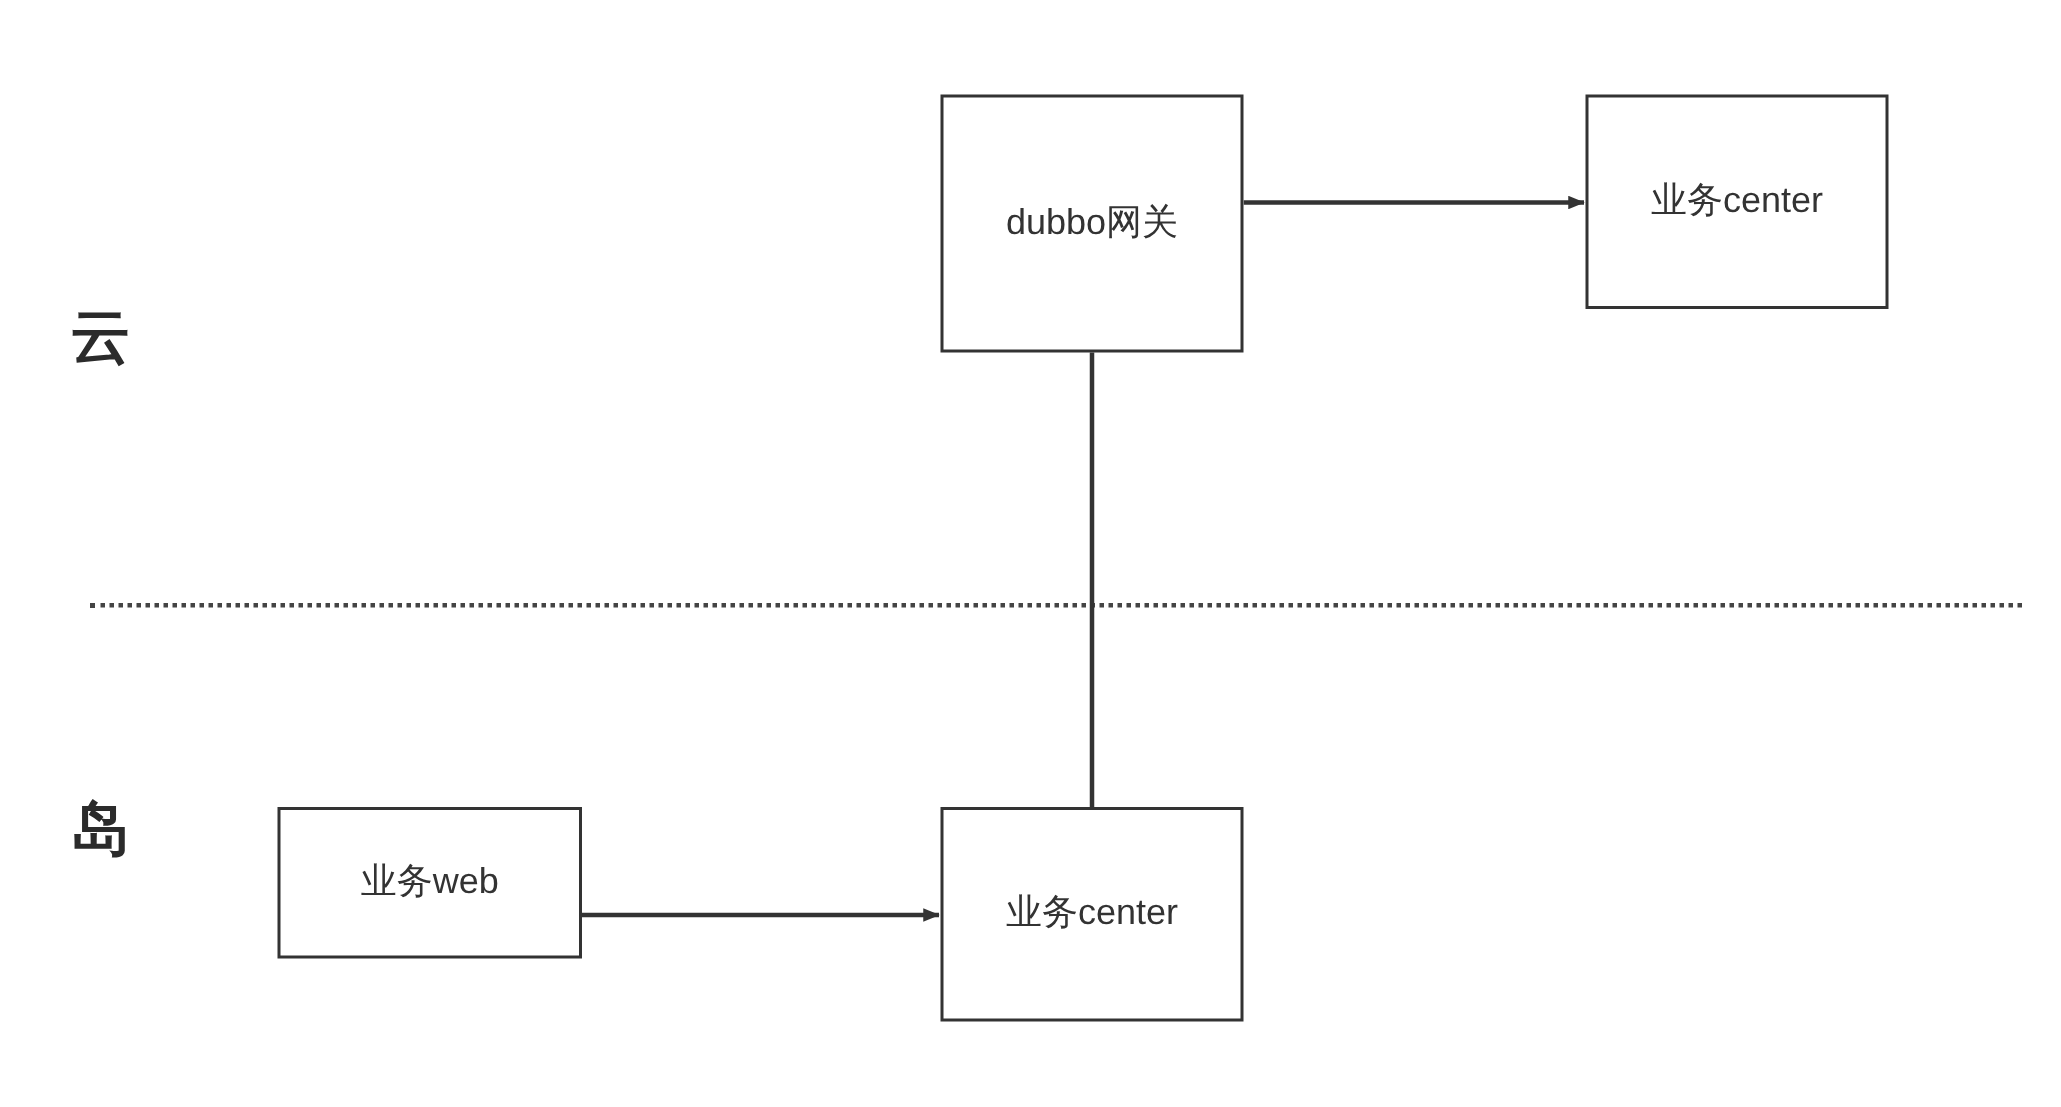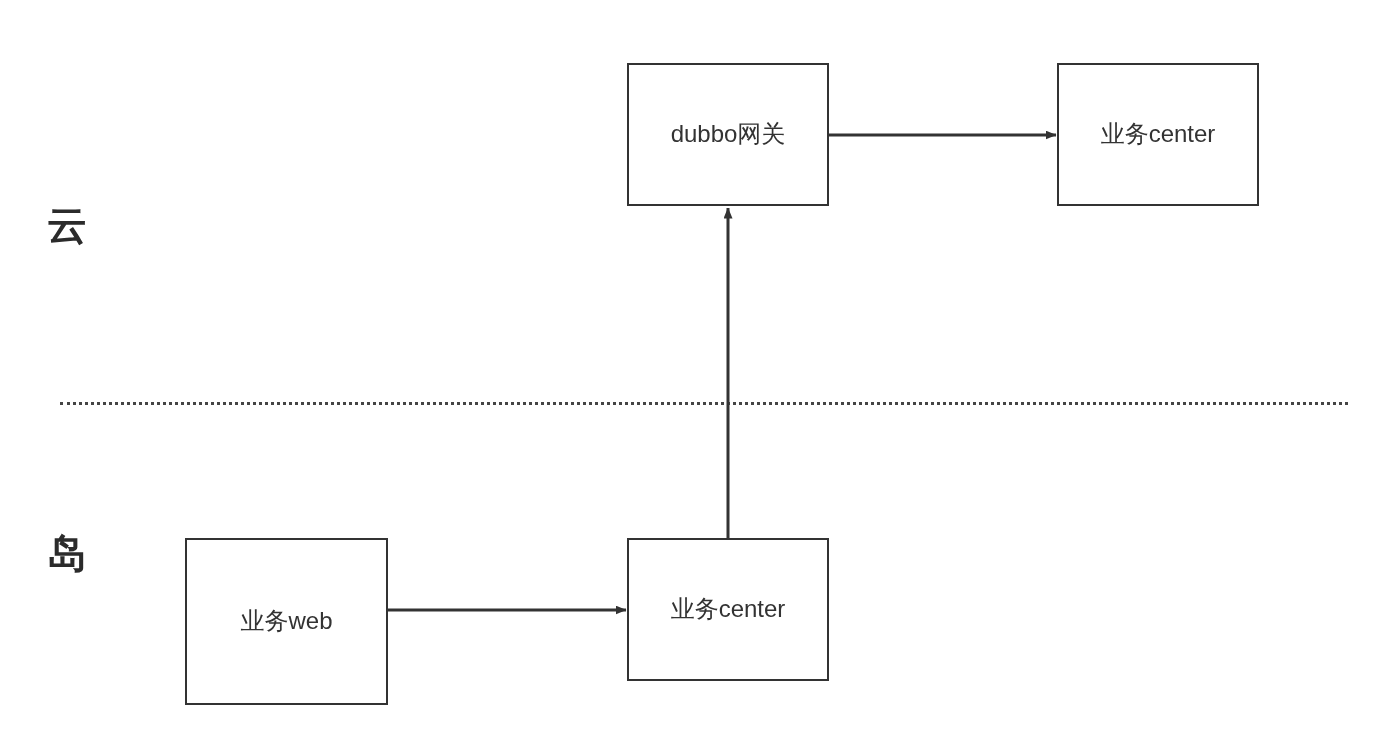--- a/index.html
+++ b/index.html
@@ -80,29 +80,29 @@
 
     <g>
       <line x1="728" y1="538" x2="728" y2="208" stroke="#333333" stroke-width="3" marker-end="url(#arrowhead)"></line>
     </g>
 
     <g>
       <line x1="388" y1="610" x2="626" y2="610" stroke="#333333" stroke-width="3" marker-end="url(#arrowhead)"></line>
     </g>
   </svg>
 
-  <div class="node" style="left:627px; top:63px; width:202px; height:143px;">
+  <div class="node" style="left:627px; top:63px; width:202px; height:172px;">
     <span class="node-label">dubbo网关</span>
   </div>
 
   <div class="node" style="left:1057px; top:63px; width:202px; height:143px;">
     <span class="node-label">业务center</span>
   </div>
 
-  <div class="node" style="left:185px; top:538px; width:203px; height:167px;">
+  <div class="node" style="left:185px; top:538px; width:203px; height:101px;">
     <span class="node-label">业务web</span>
   </div>
 
   <div class="node" style="left:627px; top:538px; width:202px; height:143px;">
     <span class="node-label">业务center</span>
   </div>
 
 </div>
 
 </body></html>

